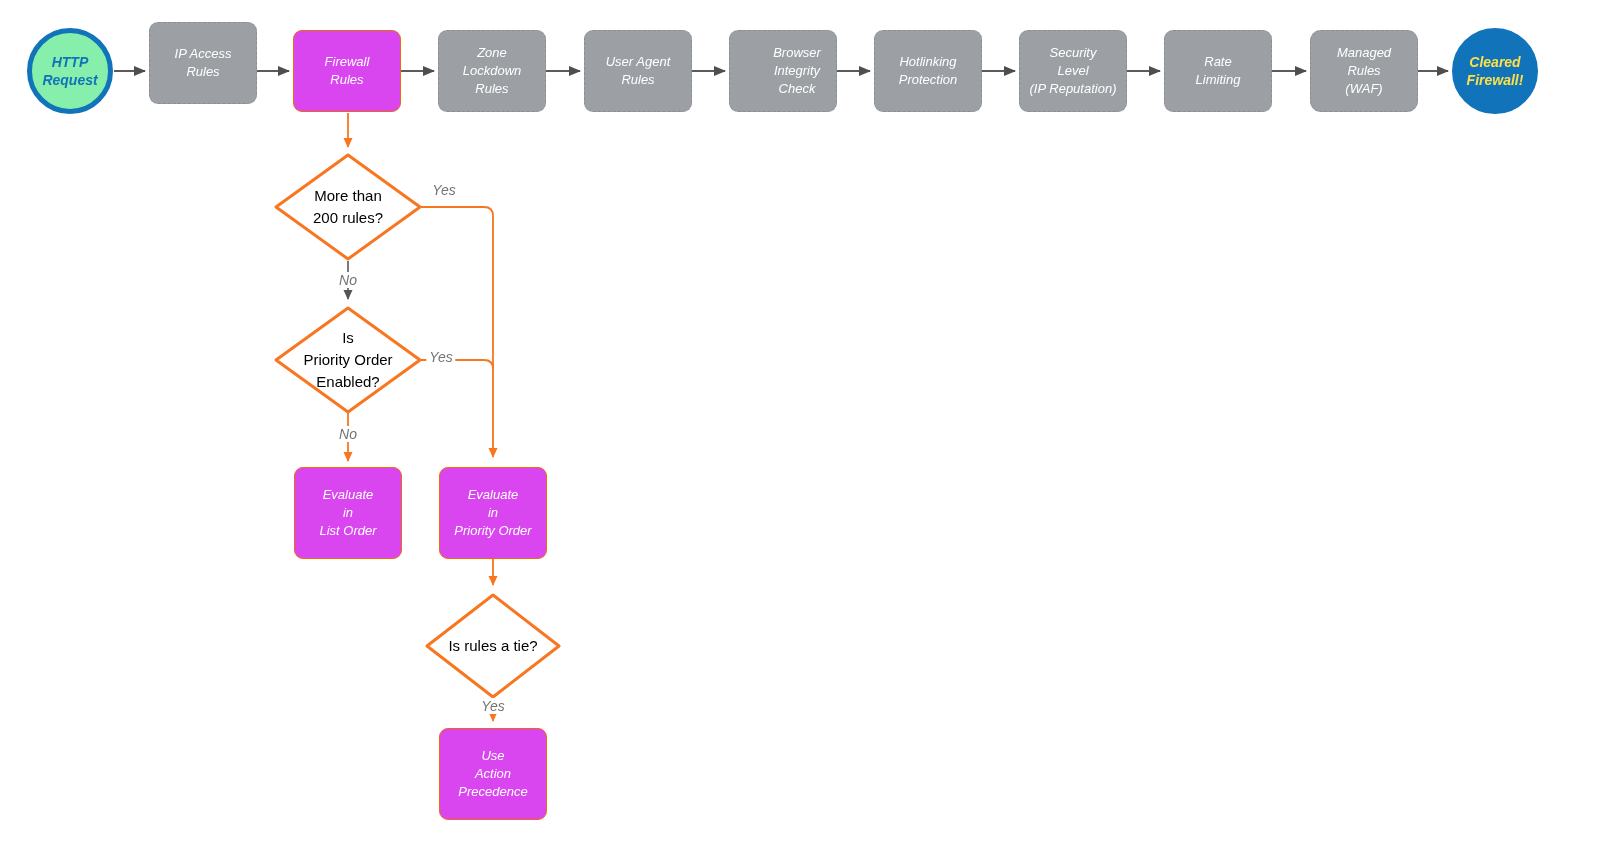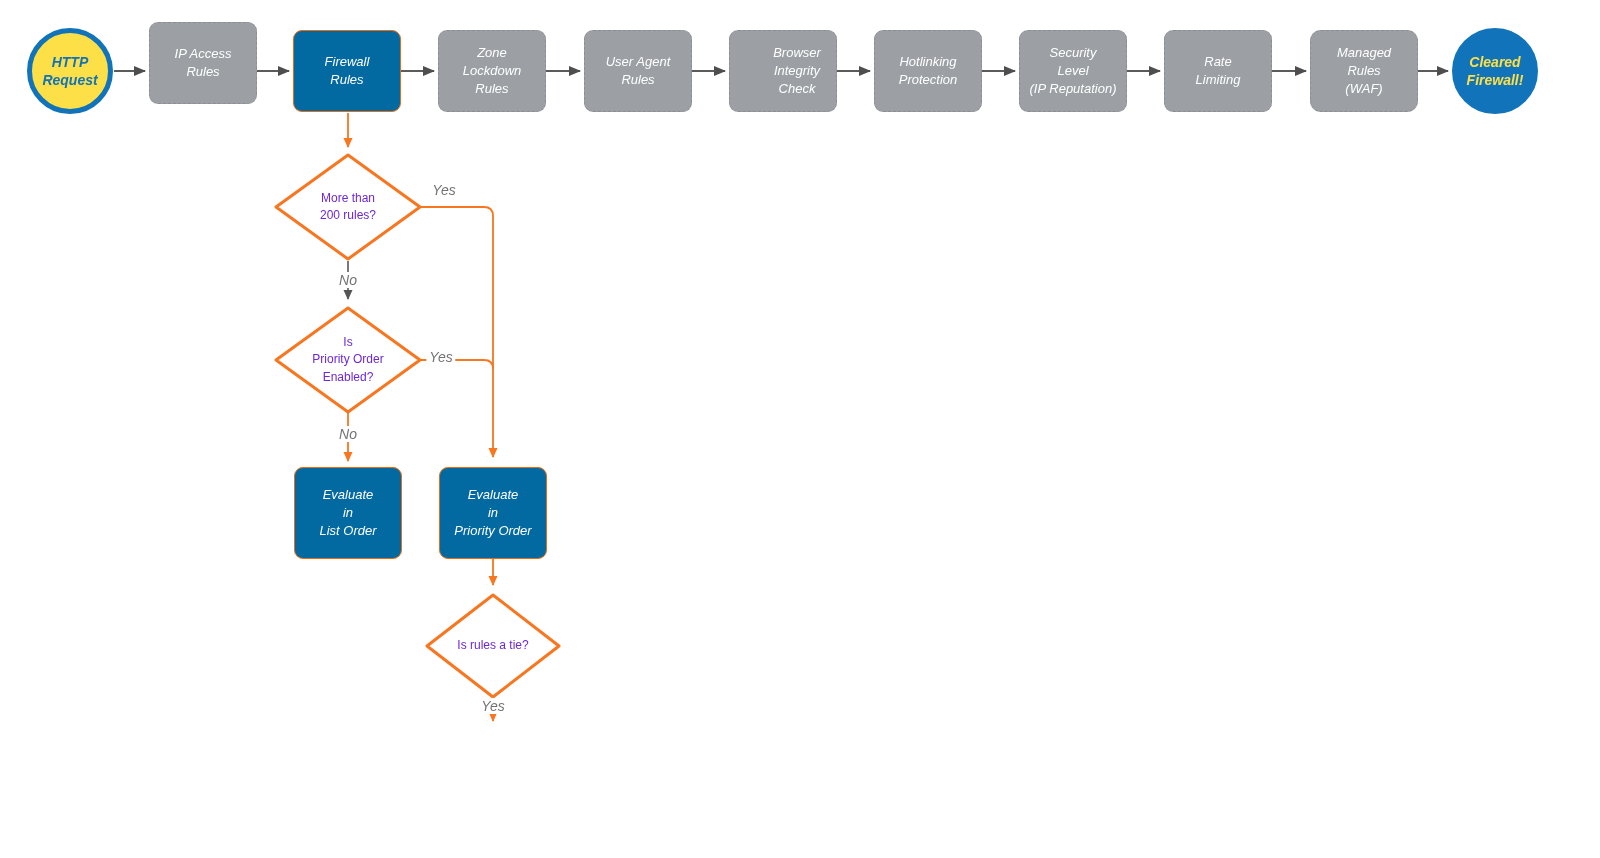--- a/index.html
+++ b/index.html
@@ -9,33 +9,33 @@
   }
   #edges{position:absolute;left:0;top:0;}
   .node{
     position:absolute;display:flex;align-items:center;justify-content:center;
     text-align:center;white-space:pre-line;box-sizing:border-box;
   }
   .process{
     width:108px;height:82px;background:#9CA0A4;border:1px dashed #8A8E92;
     border-radius:9px;color:#ffffff;font-style:italic;font-size:13px;line-height:1.38;
   }
-  .process.orange{background:#0369a1;border:1px solid #ED6A0F;}
+  .process.orange{background:#d946ef;border:1px solid #ED6A0F;}
   .process.branchbox{height:92px;}
   .terminal{
     width:86px;height:86px;border-radius:50%;font-weight:bold;font-style:italic;
     font-size:14px;line-height:1.3;
   }
-  .terminal.start{background:#fde047;border:5px solid #1173B9;color:#1173B9;}
+  .terminal.start{background:#86efac;border:5px solid #1173B9;color:#1173B9;}
   .terminal.end{background:#1173B9;border:5px solid #1173B9;color:#fde047;}
   .diamond-wrap{position:absolute;}
   .diamond-wrap svg{display:block;}
   .diamond-label{
     position:absolute;inset:0;display:flex;align-items:center;justify-content:center;
-    text-align:center;white-space:pre-line;color:#6d28d9;font-size:12px;line-height:1.45;
+    text-align:center;white-space:pre-line;color:#000000;font-size:15px;line-height:1.45;
   }
   .edge-label{
     position:absolute;transform:translate(-50%,-50%);background:#ffffff;
     padding:0 3px;font-style:italic;font-size:14px;color:#737373;
   }
 </style>
 </head>
 <body>
 
 <div id="canvas">
@@ -139,20 +139,23 @@
   </div>
 
   <div class="node process orange branchbox" style="left:294px;top:467px;">Evaluate
 in
 List Order</div>
 
   <div class="node process orange branchbox" style="left:439px;top:467px;">Evaluate
 in
 Priority Order</div>
 
+  <div class="node process orange branchbox" style="left:439px;top:728px;">Use
+Action
+Precedence</div>
 
   <div class="edge-label" style="left:444px;top:190px;">Yes</div>
   <div class="edge-label" style="left:348px;top:280px;">No</div>
   <div class="edge-label" style="left:441px;top:357px;">Yes</div>
   <div class="edge-label" style="left:348px;top:434px;">No</div>
   <div class="edge-label" style="left:493px;top:706px;">Yes</div>
 
 </div>
 
 </body></html>

